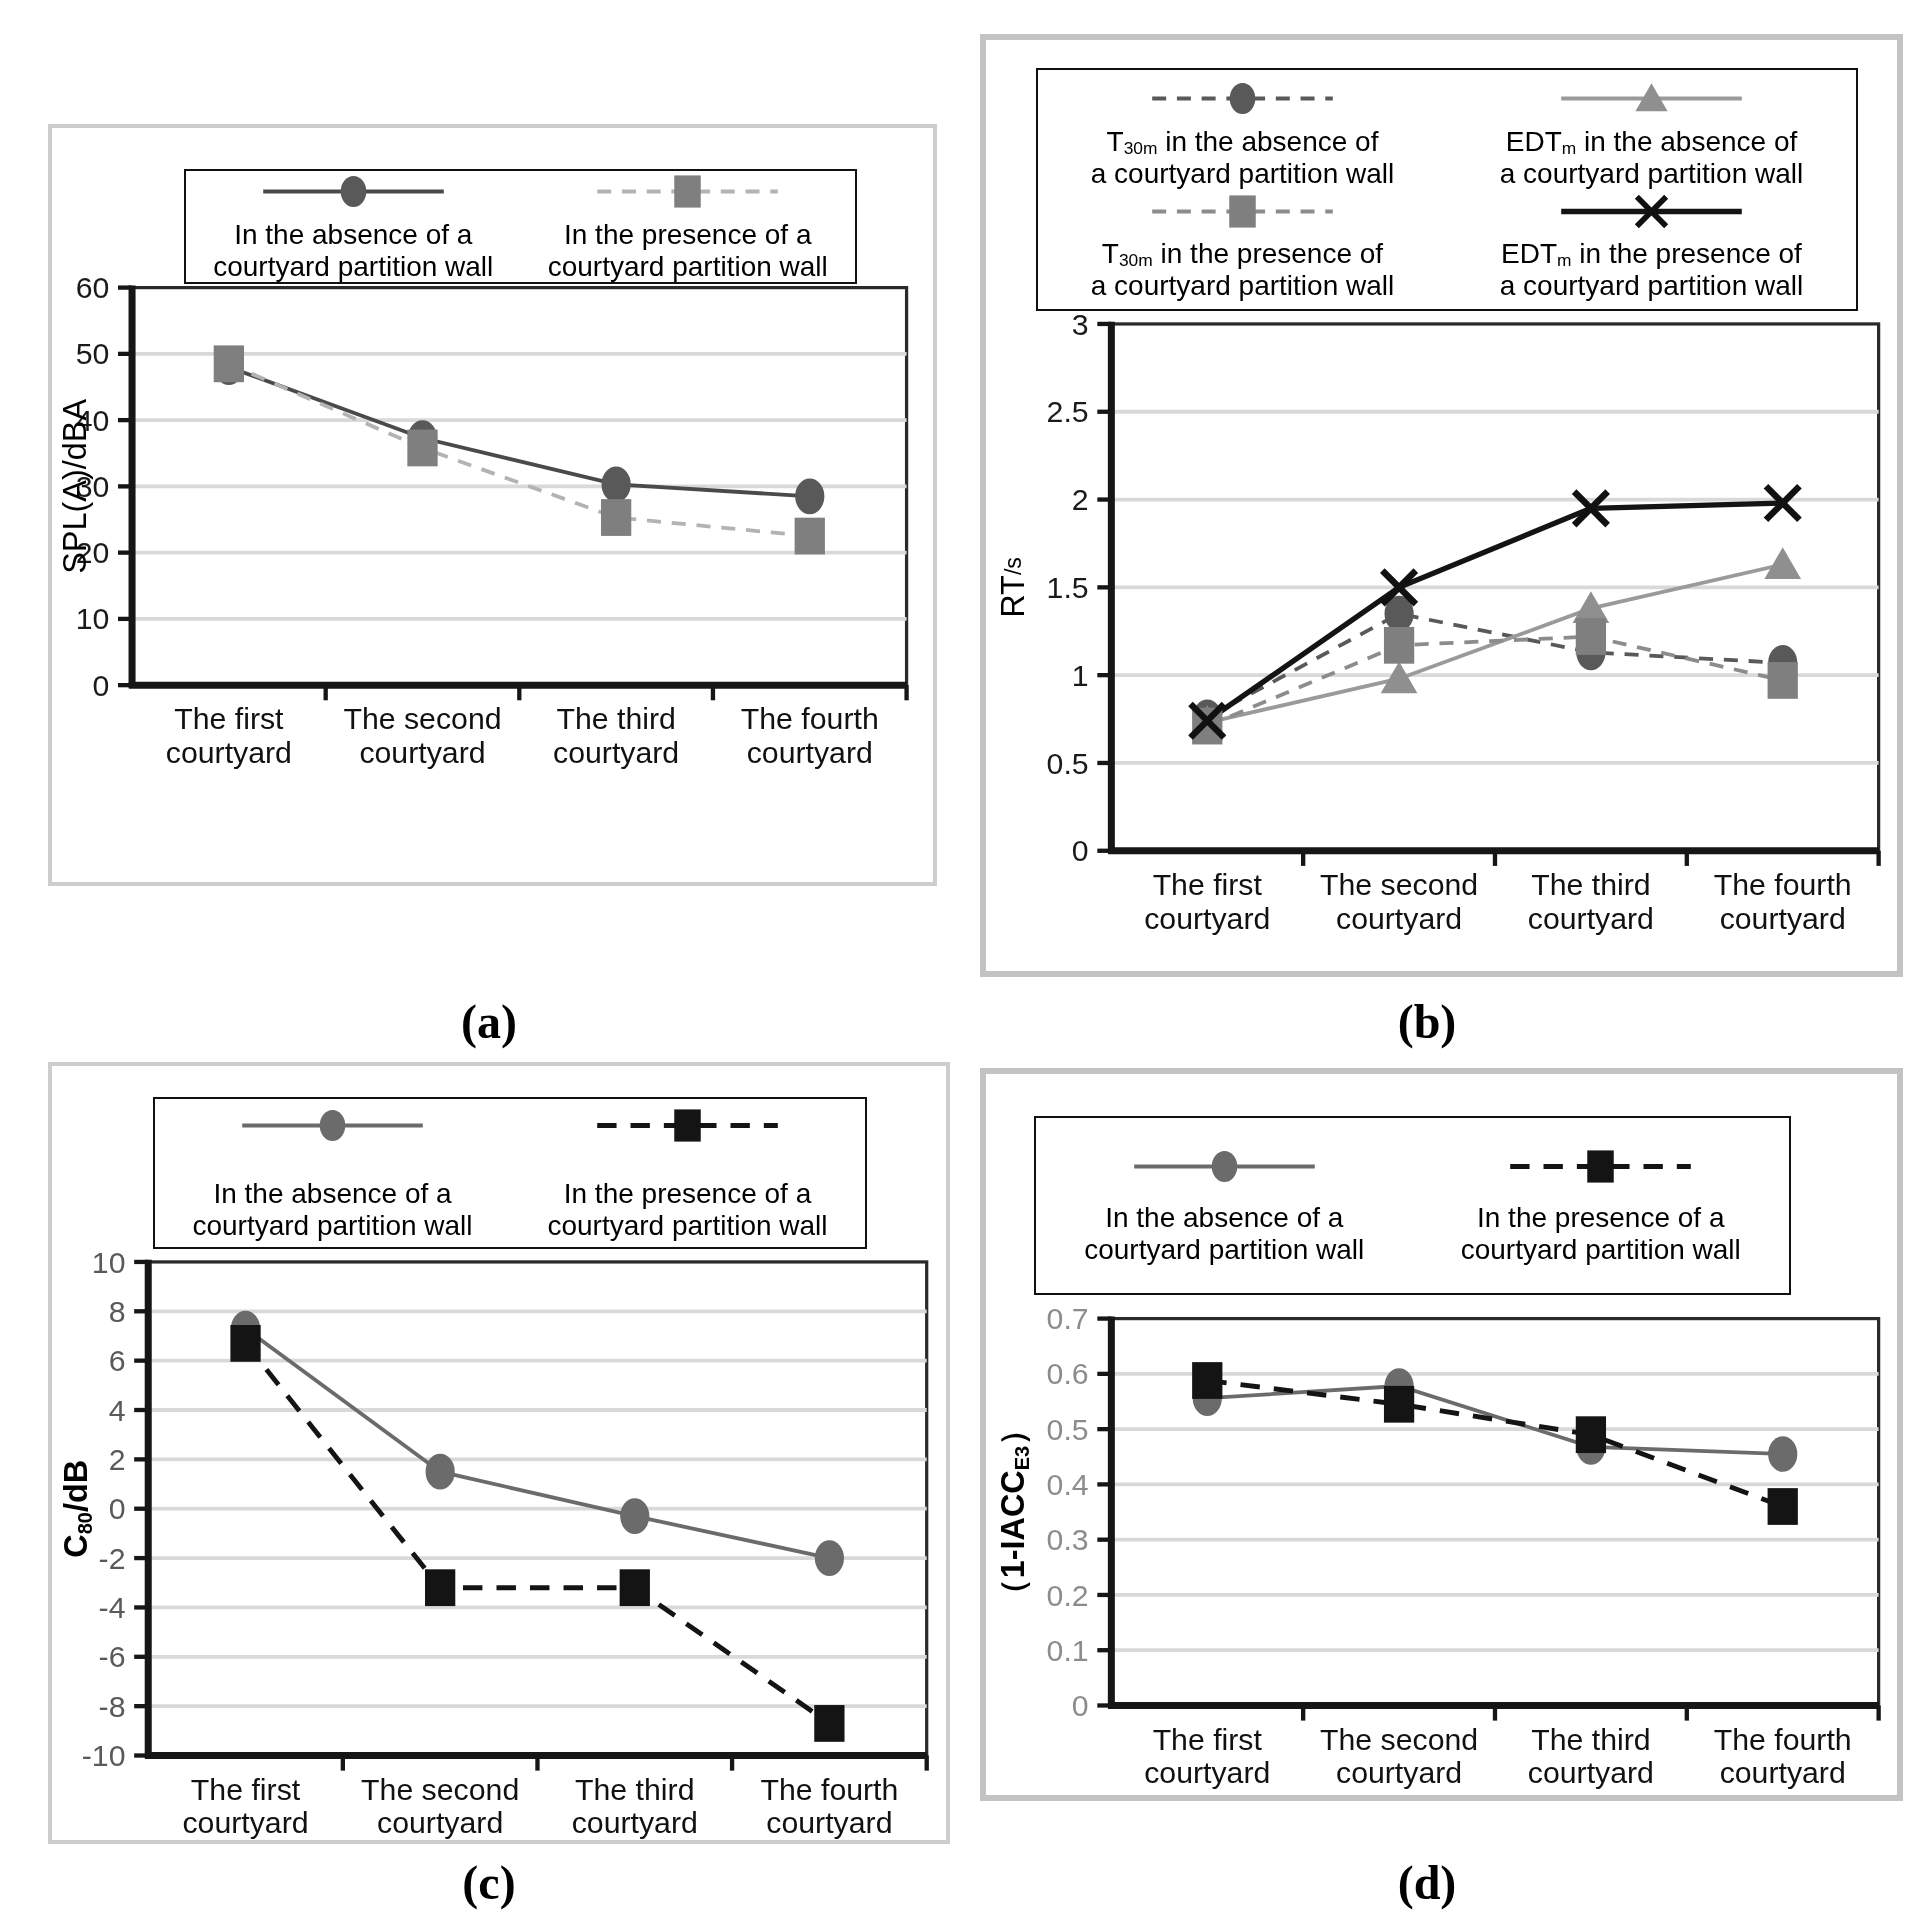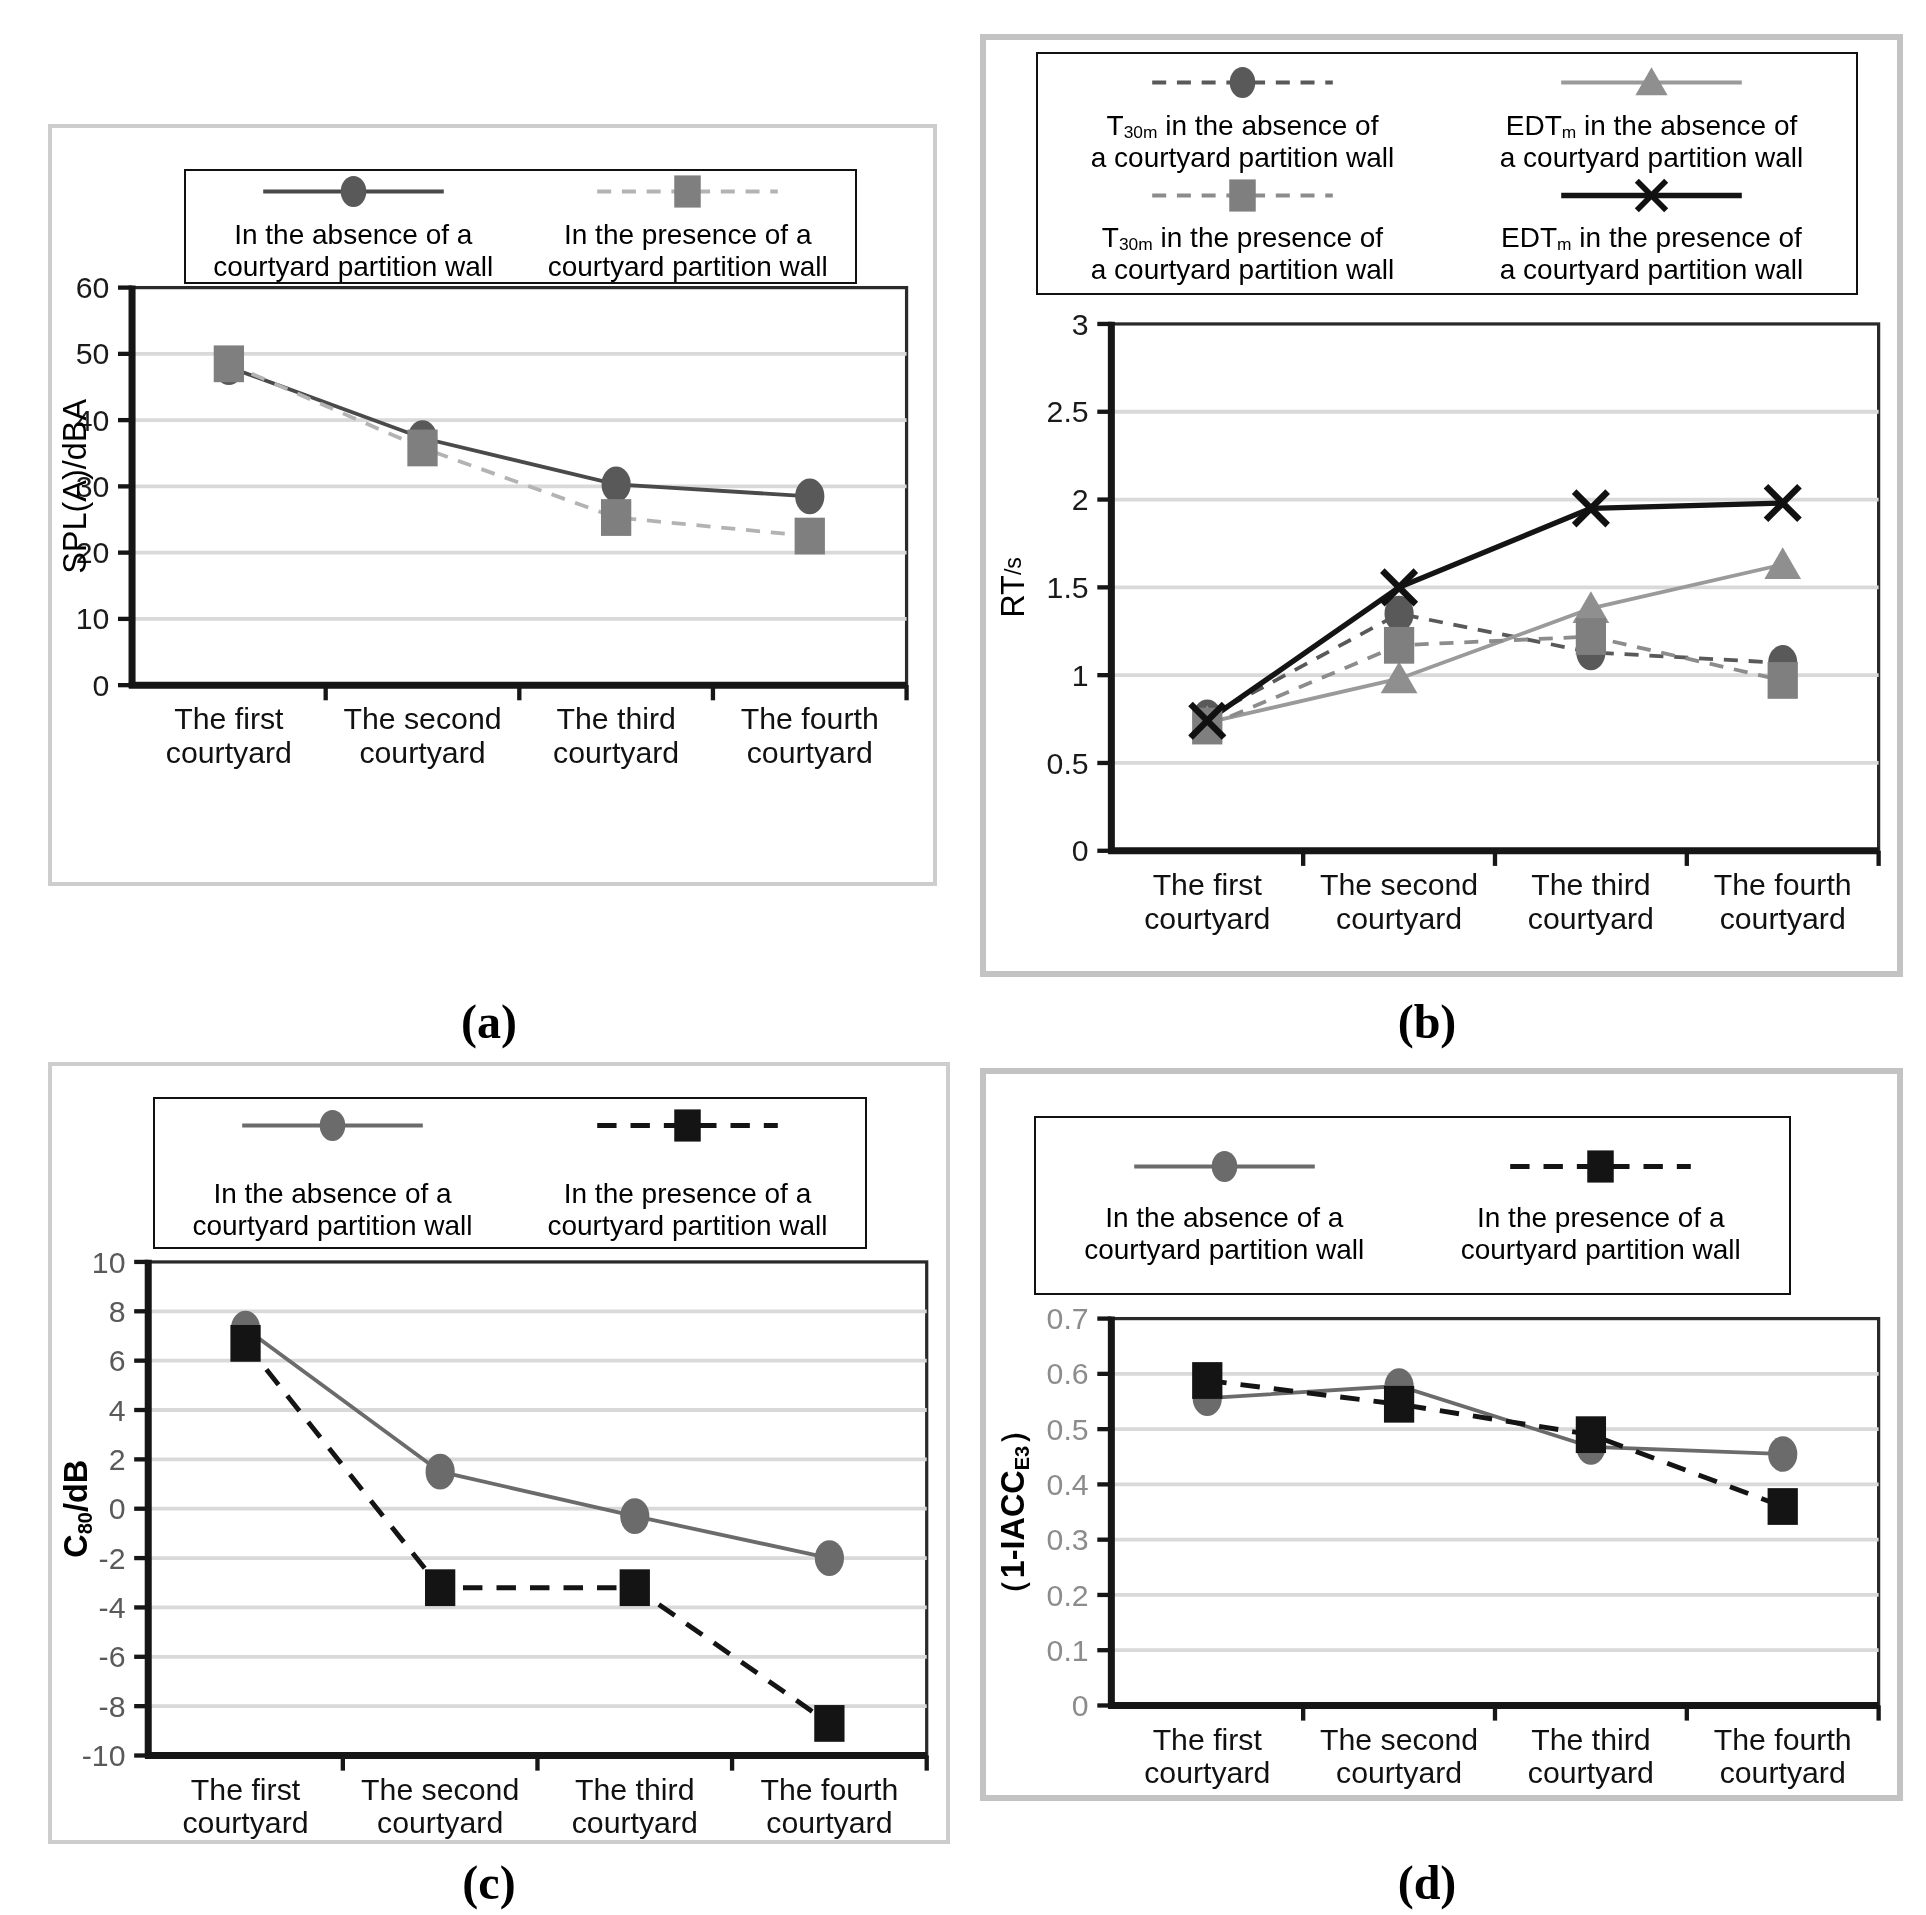--- a/index.html
+++ b/index.html
@@ -164,21 +164,21 @@
         <line x1="378.5" y1="1228.5" x2="440.5" y2="1290.5" stroke="#111111" stroke-width="12"></line>
         <line x1="378.5" y1="1290.5" x2="440.5" y2="1228.5" stroke="#111111" stroke-width="12"></line>
         <line x1="733.5" y1="981.5" x2="795.5" y2="1043.5" stroke="#111111" stroke-width="12"></line>
         <line x1="733.5" y1="1043.5" x2="795.5" y2="981.5" stroke="#111111" stroke-width="12"></line>
         <line x1="1088.5" y1="835.25" x2="1150.5" y2="897.25" stroke="#111111" stroke-width="12"></line>
         <line x1="1088.5" y1="897.25" x2="1150.5" y2="835.25" stroke="#111111" stroke-width="12"></line>
         <line x1="1443.5" y1="825.5" x2="1505.5" y2="887.5" stroke="#111111" stroke-width="12"></line>
         <line x1="1443.5" y1="887.5" x2="1505.5" y2="825.5" stroke="#111111" stroke-width="12"></line>
       </g>
     </svg>
-  <div class="legend gap-tight" id="legend-b" style="left: 50px; top: 12px; width: 822px; height: 243px; grid-template-columns: repeat(2, 1fr);">
+  <div class="legend gap-tight" id="legend-b" style="left: 50px; top: 28px; width: 822px; height: 243px; grid-template-columns: repeat(2, 1fr);">
       <div class="legend-item">
         <svg class="sample" width="195" height="43" viewBox="0 0 360 80">
           <line x1="12" y1="40" x2="348" y2="40" stroke="#595959" stroke-width="7" stroke-dasharray="26 20"></line>
           <ellipse cx="180" cy="40" rx="23.76" ry="29.04" fill="#595959"></ellipse>
         </svg>
         <div class="legend-line">T<sub>30m</sub> in the absence of</div>
         <div class="legend-line">a courtyard partition wall</div>
       </div>
       <div class="legend-item">
         <svg class="sample" width="195" height="43" viewBox="0 0 360 80">

